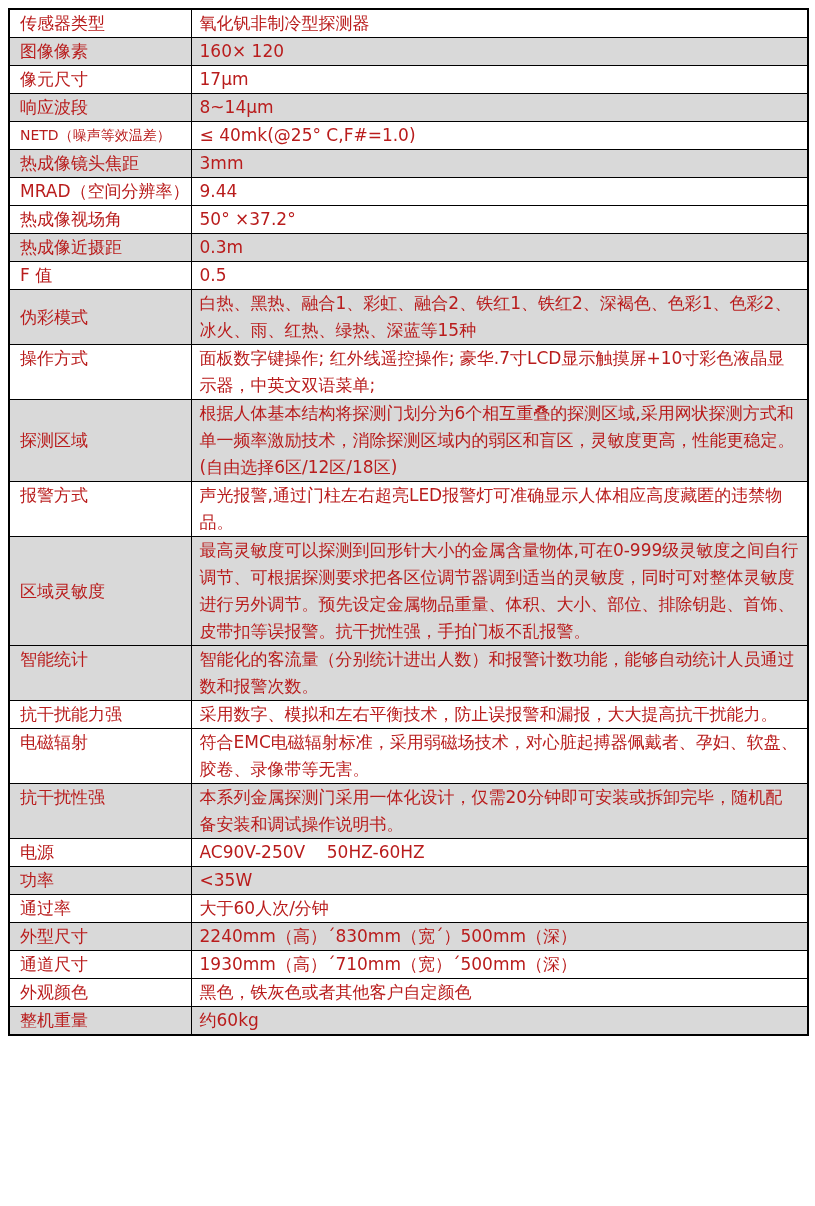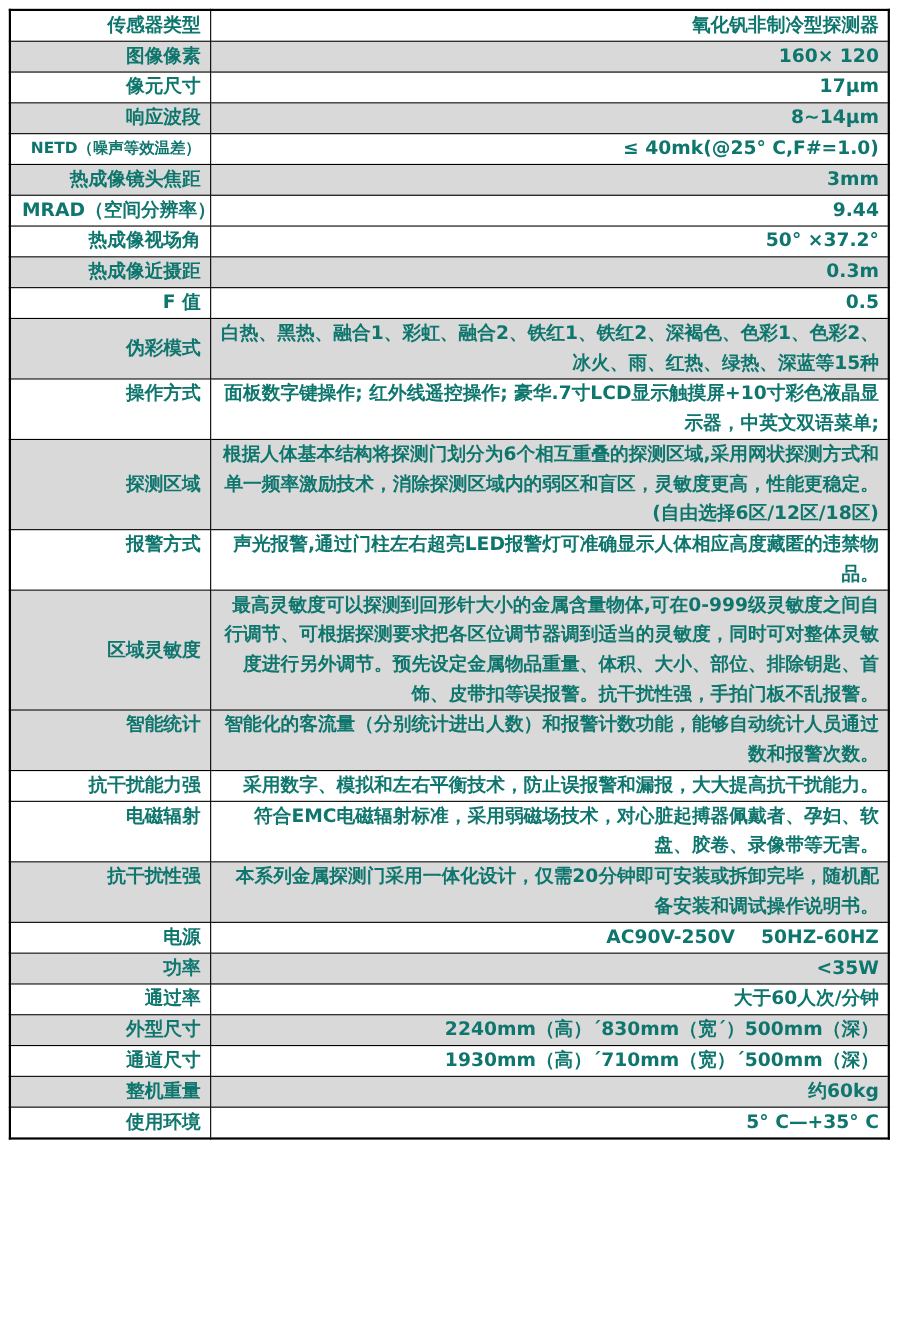--- a/index.html
+++ b/index.html
@@ -24,26 +24,26 @@
   table.spec-table {
     border-collapse: collapse;
     table-layout: fixed;
     width: 799px;
     border: 2px solid #000;
   }
   col.c-label { width: 182px; }
   col.c-value { width: 617px; }
   th, td {
     border: 1px solid #000;
-    color: #0f766e;
-    font-weight: bold;
+    color: #b91c1c;
+    font-weight: normal;
     font-size: 17px;
     line-height: 27px;
     padding: 0 8px;
-    text-align: right;
+    text-align: left;
     vertical-align: top;
   }
   th {
     padding-left: 10px;
     white-space: nowrap;
     overflow: hidden;
   }
   td {
     white-space: pre-wrap;
   }
@@ -157,24 +157,24 @@
             <td>大于60人次/分钟</td>
           </tr>
           <tr class="shaded">
             <th>外型尺寸</th>
             <td>2240mm（高）´830mm（宽´）500mm（深）</td>
           </tr>
           <tr>
             <th>通道尺寸</th>
             <td>1930mm（高）´710mm（宽）´500mm（深）</td>
           </tr>
+          <tr>
+            <th>外观颜色</th>
+            <td>黑色，铁灰色或者其他客户自定颜色</td>
+          </tr>
           <tr class="shaded">
             <th>整机重量</th>
             <td>约60kg</td>
-          </tr>
-          <tr>
-            <th>使用环境</th>
-            <td>5° C—+35° C</td>
           </tr>
         </tbody>
     </table>
   </div>
 </div>
 
 </body></html>

